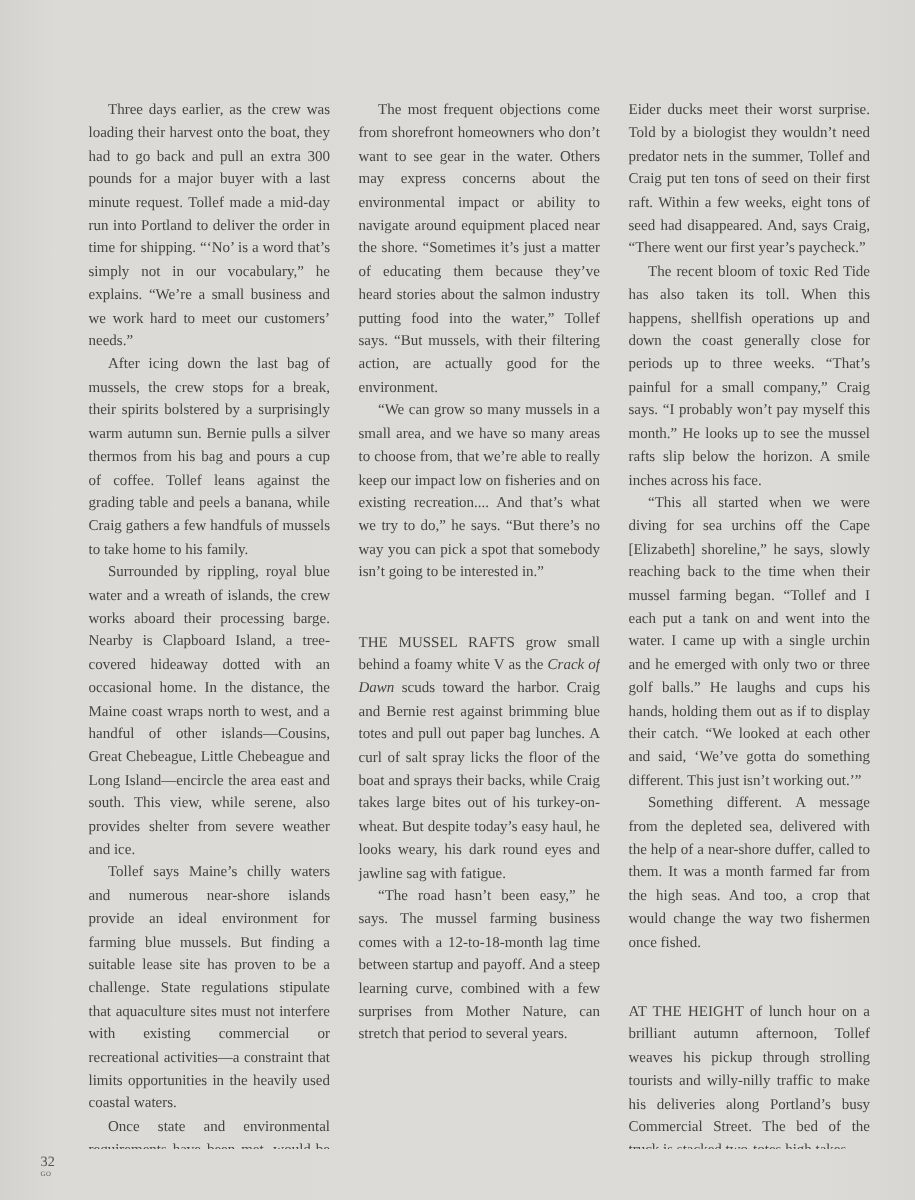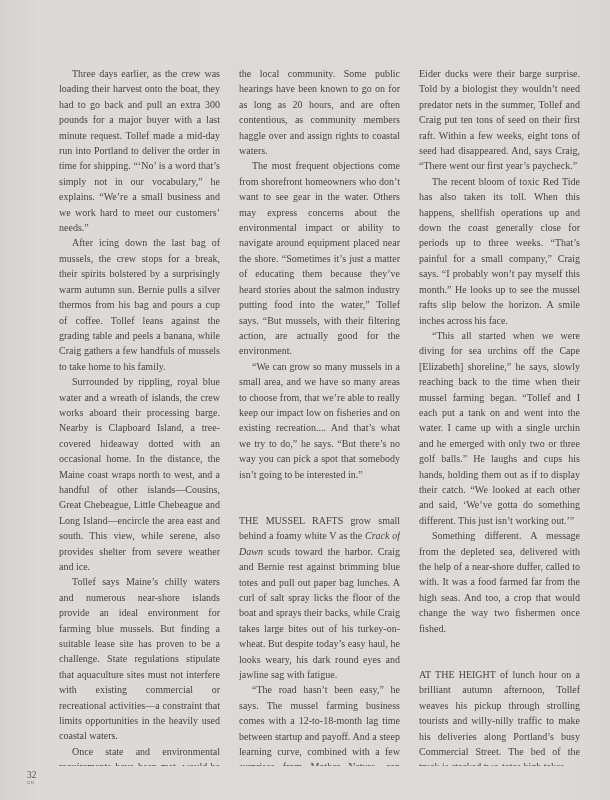--- a/index.html
+++ b/index.html
@@ -74,31 +74,30 @@
 <div class="page">
   <div class="columns">
     <div class="col">
         <p class="indent"><span>Three days earlier, as the crew was loading their harvest onto the boat, they had to go back and pull an extra 300 pounds for a major buyer with a last minute request. Tollef made a mid-day run into Portland to deliver the order in time for shipping. “‘No’ is a word that’s simply not in our vocabulary,” he explains. “We’re a small business and we work hard to meet our customers’ needs.”</span></p>
         <p class="indent"><span>After icing down the last bag of mussels, the crew stops for a break, their spirits bolstered by a surprisingly warm autumn sun. Bernie pulls a silver thermos from his bag and pours a cup of coffee. Tollef leans against the grading table and peels a banana, while Craig gathers a few handfuls of mussels to take home to his family.</span></p>
         <p class="indent"><span>Surrounded by rippling, royal blue water and a wreath of islands, the crew works aboard their processing barge. Nearby is Clapboard Island, a tree-covered hideaway dotted with an occasional home. In the distance, the Maine coast wraps north to west, and a handful of other islands—Cousins, Great Chebeague, Little Chebeague and Long Island—encircle the area east and south. This view, while serene, also provides shelter from severe weather and ice.</span></p>
         <p class="indent"><span>Tollef says Maine’s chilly waters and numerous near-shore islands provide an ideal environment for farming blue mussels. But finding a suitable lease site has proven to be a challenge. State regulations stipulate that aquaculture sites must not interfere with existing commercial or recreational activities—a constraint that limits opportunities in the heavily used coastal waters.</span></p>
         <p class="indent"><span>Once state and environmental requirements have been met, would-be farmers must gain approval from</span></p>
       </div>
     <div class="col">
-        <p class=""><span>the local community. Some public hearings have been known to go on for as long as 20 hours, and are often contentious, as community members haggle over and assign rights to coastal waters.</span></p>
         <p class="indent"><span>The most frequent objections come from shorefront homeowners who don’t want to see gear in the water. Others may express concerns about the environmental impact or ability to navigate around equipment placed near the shore. “Sometimes it’s just a matter of educating them because they’ve heard stories about the salmon industry putting food into the water,” Tollef says. “But mussels, with their filtering action, are actually good for the environment.</span></p>
         <p class="indent"><span>“We can grow so many mussels in a small area, and we have so many areas to choose from, that we’re able to really keep our impact low on fisheries and on existing recreation.... And that’s what we try to do,” he says. “But there’s no way you can pick a spot that somebody isn’t going to be interested in.”</span></p>
         <p class=" space-before"><span>THE MUSSEL RAFTS grow small behind a foamy white V as the </span><span class="italic">Crack of Dawn</span><span> scuds toward the harbor. Craig and Bernie rest against brimming blue totes and pull out paper bag lunches. A curl of salt spray licks the floor of the boat and sprays their backs, while Craig takes large bites out of his turkey-on-wheat. But despite today’s easy haul, he looks weary, his dark round eyes and jawline sag with fatigue.</span></p>
         <p class="indent"><span>“The road hasn’t been easy,” he says. The mussel farming business comes with a 12-to-18-month lag time between startup and payoff. And a steep learning curve, combined with a few surprises from Mother Nature, can stretch that period to several years.</span></p>
       </div>
     <div class="col">
-        <p class=""><span>Eider ducks were their barge surprise. Told by a biologist they wouldn’t need predator nets in the summer, Tollef and Craig put ten tons of seed on their first raft. Within a few weeks, eight tons of seed had disappeared. And, says Craig, “There went our first year’s paycheck.”</span></p>
+        <p class=""><span>Eider ducks meet their worst surprise. Told by a biologist they wouldn’t need predator nets in the summer, Tollef and Craig put ten tons of seed on their first raft. Within a few weeks, eight tons of seed had disappeared. And, says Craig, “There went our first year’s paycheck.”</span></p>
         <p class="indent"><span>The recent bloom of toxic Red Tide has also taken its toll. When this happens, shellfish operations up and down the coast generally close for periods up to three weeks. “That’s painful for a small company,” Craig says. “I probably won’t pay myself this month.” He looks up to see the mussel rafts slip below the horizon. A smile inches across his face.</span></p>
         <p class="indent"><span>“This all started when we were diving for sea urchins off the Cape [Elizabeth] shoreline,” he says, slowly reaching back to the time when their mussel farming began. “Tollef and I each put a tank on and went into the water. I came up with a single urchin and he emerged with only two or three golf balls.” He laughs and cups his hands, holding them out as if to display their catch. “We looked at each other and said, ‘We’ve gotta do something different. This just isn’t working out.’”</span></p>
-        <p class="indent"><span>Something different. A message from the depleted sea, delivered with the help of a near-shore duffer, called to with. It was a food farmed far from the high seas. And too, a crop that would change the way two fishermen once fished.</span></p>
+        <p class="indent"><span>Something different. A message from the depleted sea, delivered with the help of a near-shore duffer, called to them. It was a month farmed far from the high seas. And too, a crop that would change the way two fishermen once fished.</span></p>
         <p class=" space-before"><span>AT THE HEIGHT of lunch hour on a brilliant autumn afternoon, Tollef weaves his pickup through strolling tourists and willy-nilly traffic to make his deliveries along Portland’s busy Commercial Street. The bed of the truck is stacked two-totes high takes</span></p>
       </div>
   </div>
   <div class="folio">
     <div class="page-number">32</div>
     <div class="footer-mark">GO</div>
   </div>
 </div>
 
 </body></html>

